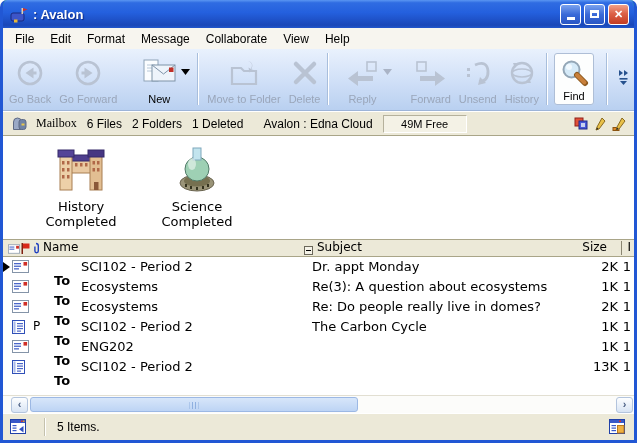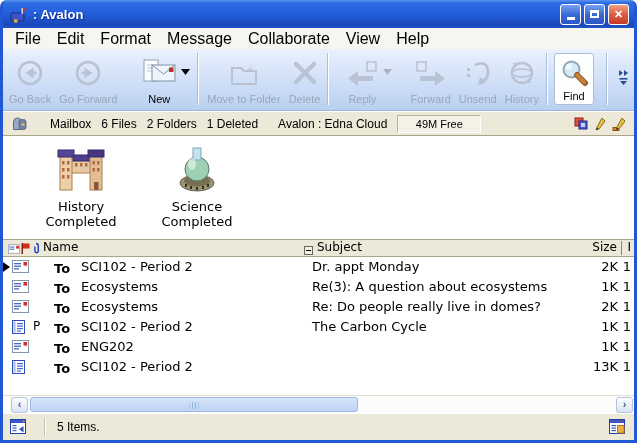--- a/index.html
+++ b/index.html
@@ -18,21 +18,21 @@
   .title-text { color:#fff; font-weight:bold; font-size:13px; text-shadow:1px 1px 1px #0b2a86; flex:1; }
   .winbtn {
     width:21px; height:21px; margin-left:3px; border:1px solid #fff; border-radius:3px;
     display:flex; align-items:center; justify-content:center; color:#fff; font-size:11px; font-weight:bold;
     background:linear-gradient(180deg,#7aa2ee 0%,#3a6ad8 50%,#2a56c4 100%);
   }
   .winbtn.close { background:linear-gradient(180deg,#f0a088 0%,#dd6248 45%,#c43c22 100%); }
   .winbtn .mingl { display:block; width:8px; height:3px; background:#fff; margin-top:8px; }
   .winbtn .maxgl { display:block; width:9px; height:8px; border:2px solid #fff; border-top-width:3px; }
   
-  .menubar { height:21px; flex:0 0 21px; background:#f7f5ef; display:flex; align-items:center; padding-left:4px; font-size:16px; color:#000; }
+  .menubar { height:21px; flex:0 0 21px; background:#f7f5ef; display:flex; align-items:center; padding-left:4px; font-size:12px; color:#000; }
   .menu-item { padding:2px 8px; }
   
   .toolbar {
     height:62px; flex:0 0 62px; display:flex; align-items:stretch;
     background:linear-gradient(180deg,#e9f1fd 0%,#cfdff7 55%,#b9d0f0 100%);
     border-bottom:1px solid #9db4d8; padding:2px 0 3px 2px;
   }
   .tbtn { display:flex; flex-direction:column; align-items:center; justify-content:flex-end; padding:2px 4px 1px; }
   .tbtn .ticonbox { flex:1; display:flex; align-items:center; justify-content:center; }
   .tbtn .tlabel { font-size:11px; color:#000; white-space:nowrap; line-height:13px; }
@@ -40,49 +40,49 @@
   .tsep { width:1px; background:#fff; margin:2px 4px; box-shadow:-1px 0 0 #a8bedc; }
   .drop { display:flex; align-items:center; padding:0 4px 14px 0; }
   .drop svg { display:block; }
   .findbtn { background:#fdfefe; border:1px solid #aebed6; border-radius:3px; margin:2px 2px; }
   .tb-overflow { margin-left:auto; display:flex; align-items:center; padding:0 4px; }
   
   .infobar {
     height:25px; flex:0 0 25px; background:#ece9d8; border-top:1px solid #fff; border-bottom:1px solid #a9a588;
     display:flex; align-items:center; font-size:12px; color:#000; padding:0 8px;
   }
-  .infobar .gap6 { margin-left:22px; } .infobar .gap10 { margin-left:10px; } .infobar .gap20 { margin-left:20px; }
+  .infobar .gap6 { margin-left:8px;font-family:Liberation Serif, serif; } .infobar .gap10 { margin-left:10px; } .infobar .gap20 { margin-left:20px; }
   .meter {
     margin-left:10px; width:84px; height:18px; background:#f4f2e6; border:1px solid #b5b19c;
     border-right-color:#fff; border-bottom-color:#fff; font-size:11px; display:flex; align-items:center; justify-content:center;
   }
   .info-right { margin-left:auto; display:flex; align-items:center; gap:6px; }
   
   .content { flex:1; background:#fff; display:flex; flex-direction:column; position:relative; overflow:hidden; }
   .iconpane { height:103px; flex:0 0 103px; position:relative; }
   .shortcut { position:absolute; text-align:center; font-size:13px; color:#000; }
   .shortcut .slabel { display:block; margin-top:2px; font-family:"DejaVu Sans", sans-serif; }
   
   .listheader {
     height:18px; flex:0 0 18px; background:#ece9d8; border-top:1px solid #a9a588; border-bottom:1px solid #a9a588;
     position:relative; font-size:12px; font-family:"DejaVu Sans", sans-serif; color:#000;
   }
   .lh-abs { position:absolute; top:1px; }
   .lh-i1 { left:5px; top:3px; } .lh-i2 { left:18px; top:3px; } .lh-i3 { left:29px; top:2px; }
   .lh-name { left:40px; top:0; }
   .lh-collapse { left:301px; top:4px; }
   .lh-subject { left:314px; top:0; }
-  .lh-size { right:17px; top:0; }
+  .lh-size { right:27px; top:0; }
   .lh-div { position:absolute; right:12px; top:1px; bottom:1px; width:1px; background:#8a8672; }
   .lh-trunc { right:3px; top:0; }
   .rows { flex:0 0 auto; }
   .lrow { position:relative; height:20px; font-size:13px; font-family:"DejaVu Sans", sans-serif; color:#000; }
   .lrow .ricon { position:absolute; left:9px; top:3px; }
   .lrow .rflag { position:absolute; left:30px; top:2px; font-size:12px; }
-  .lrow .rto { position:absolute; left:51px; top:4px; font-weight:bold; }
+  .lrow .rto { position:absolute; left:51px; top:16px; font-weight:bold; }
   .lrow .rname { position:absolute; left:78px; top:2px; }
   .lrow .rsubject { position:absolute; left:309px; top:2px; }
   .lrow .rsize { position:absolute; right:16px; top:2px; text-align:right; }
   .lrow .rextra { position:absolute; right:3px; top:2px; }
   .rowmarker {
     position:absolute; left:0; width:0; height:0;
     border-top:5px solid transparent; border-bottom:5px solid transparent; border-left:7px solid #000;
   }
   .filler { flex:1; }
   

